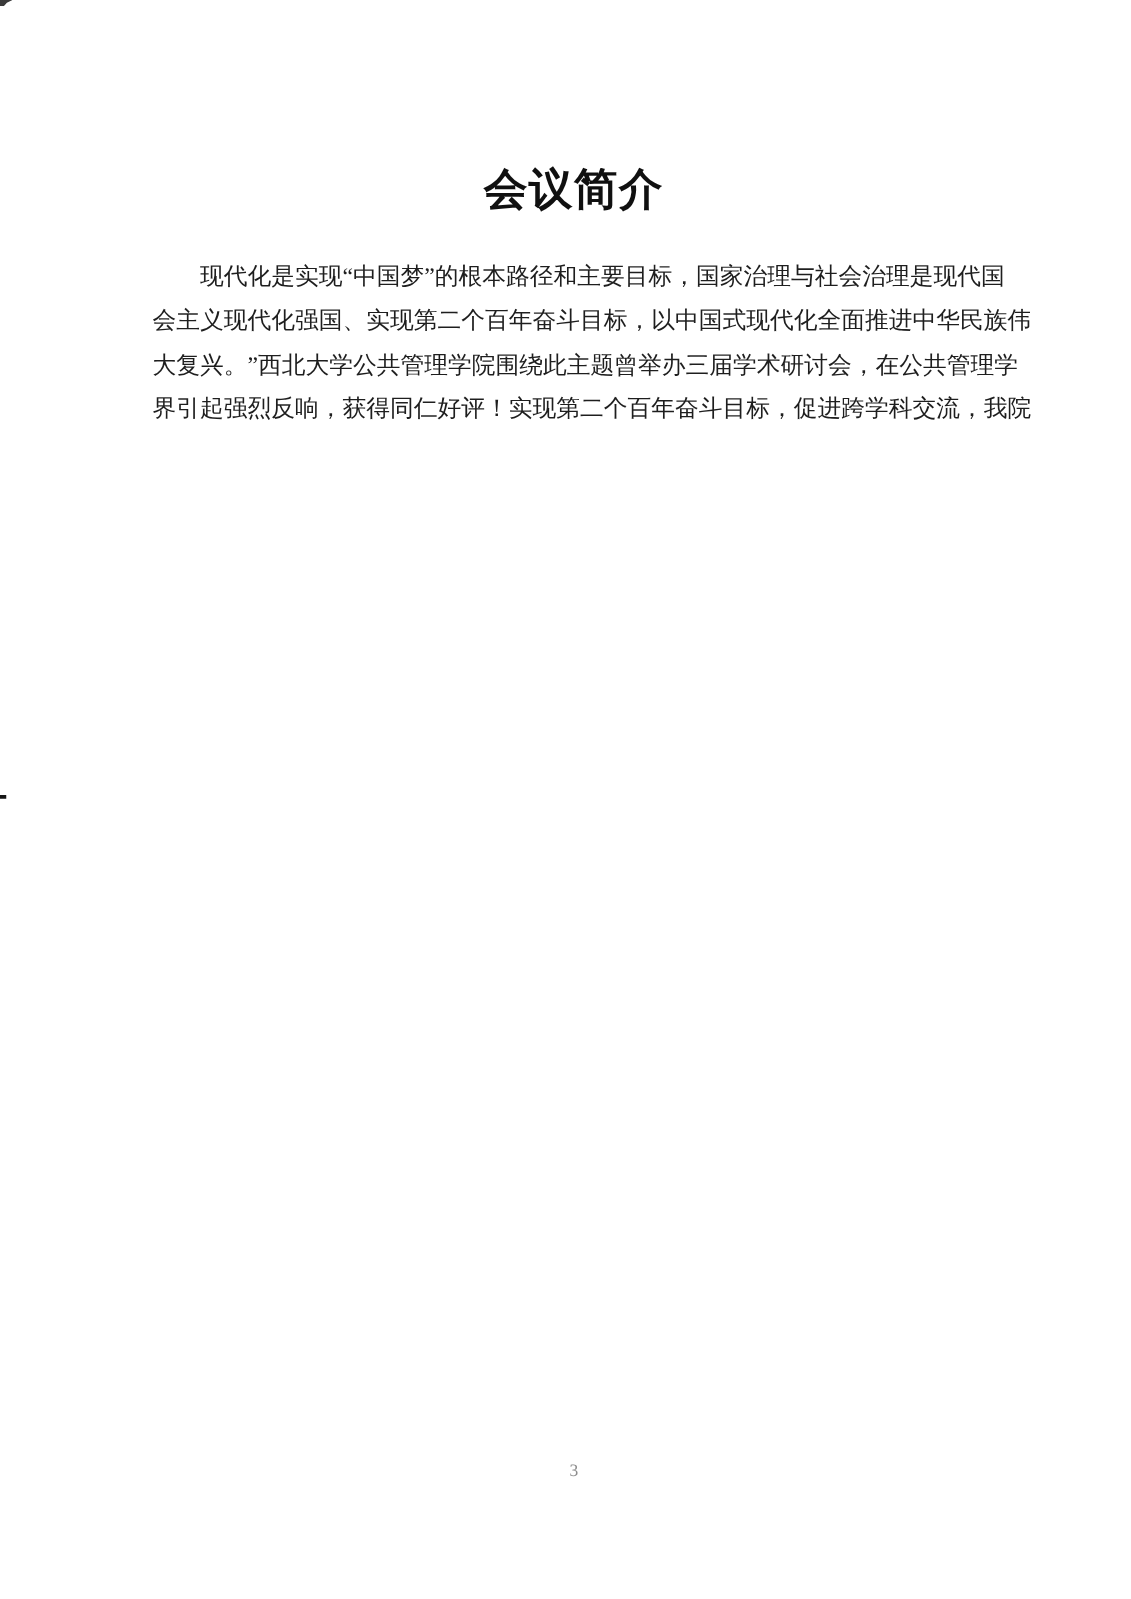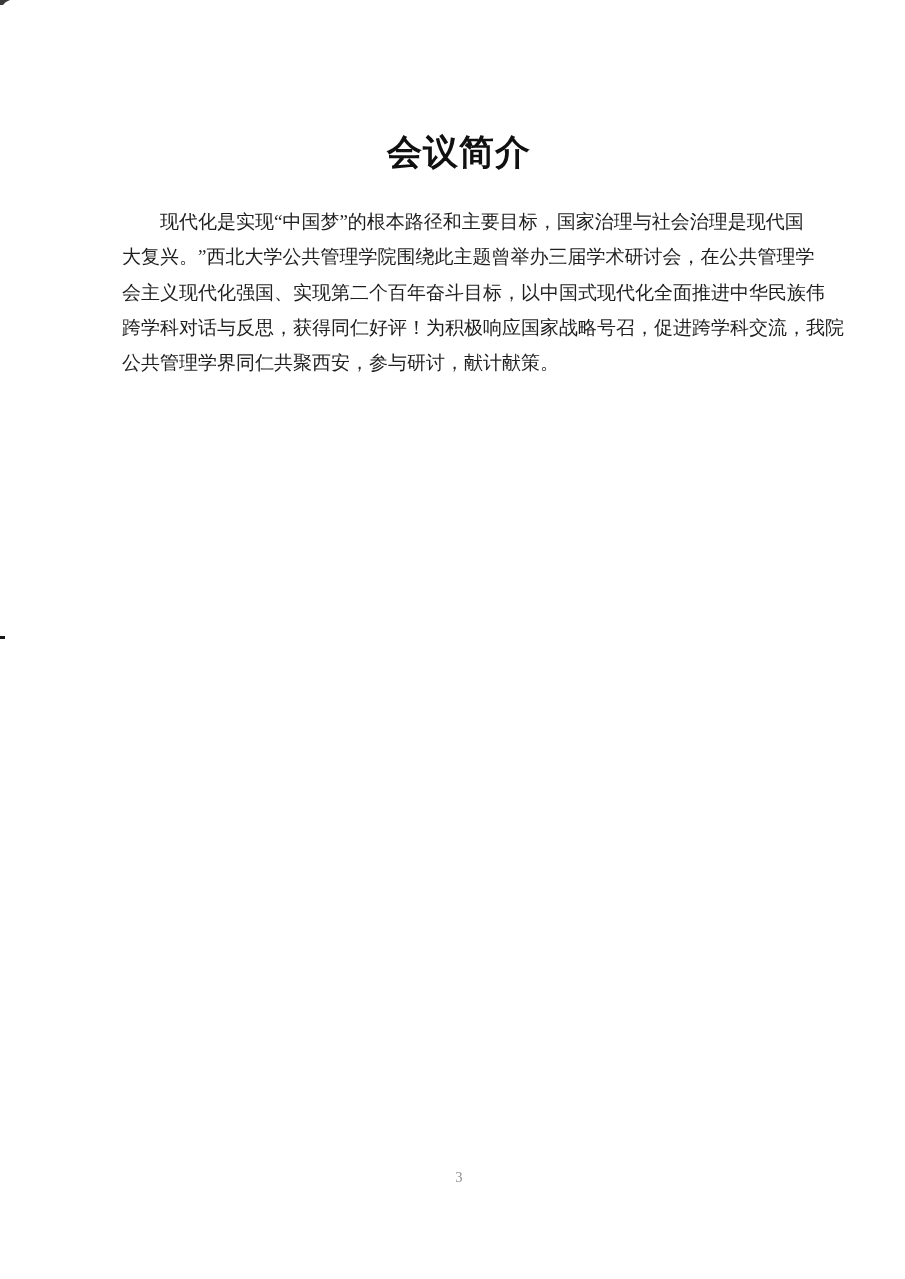--- a/index.html
+++ b/index.html
@@ -86,21 +86,20 @@
 <div class="page">
 
   <div class="scan-mark corner"></div>
 
   <div class="scan-mark edge-dash"></div>
 
   <h1 class="doc-title">会议简介</h1>
 
   <div class="body-text">
     <div class="line first">现代化是实现“中国梦”的根本路径和主要目标，国家治理与社会治理是现代国</div>
+    <div class="line">会主义现代化强国、实现第二个百年奋斗目标，以中国式现代化全面推进中华民族伟</div>
     <div class="line">大复兴。”西北大学公共管理学院围绕此主题曾举办三届学术研讨会，在公共管理学</div>
-    <div class="line">会主义现代化强国、实现第二个百年奋斗目标，以中国式现代化全面推进中华民族伟</div>
-    <div class="line">跨学科对话与反思，获得同仁好评！为积极响应国家战略号召，促进跨学科交流，我院</div>
-    <div class="line last">公共管理学界同仁共聚西安，参与研讨，献计献策。</div>
+    <div class="line">界引起强烈反响，获得同仁好评！实现第二个百年奋斗目标，促进跨学科交流，我院</div>
   </div>
 
   <div class="page-number">3</div>
 
 </div>
 
 </body></html>

